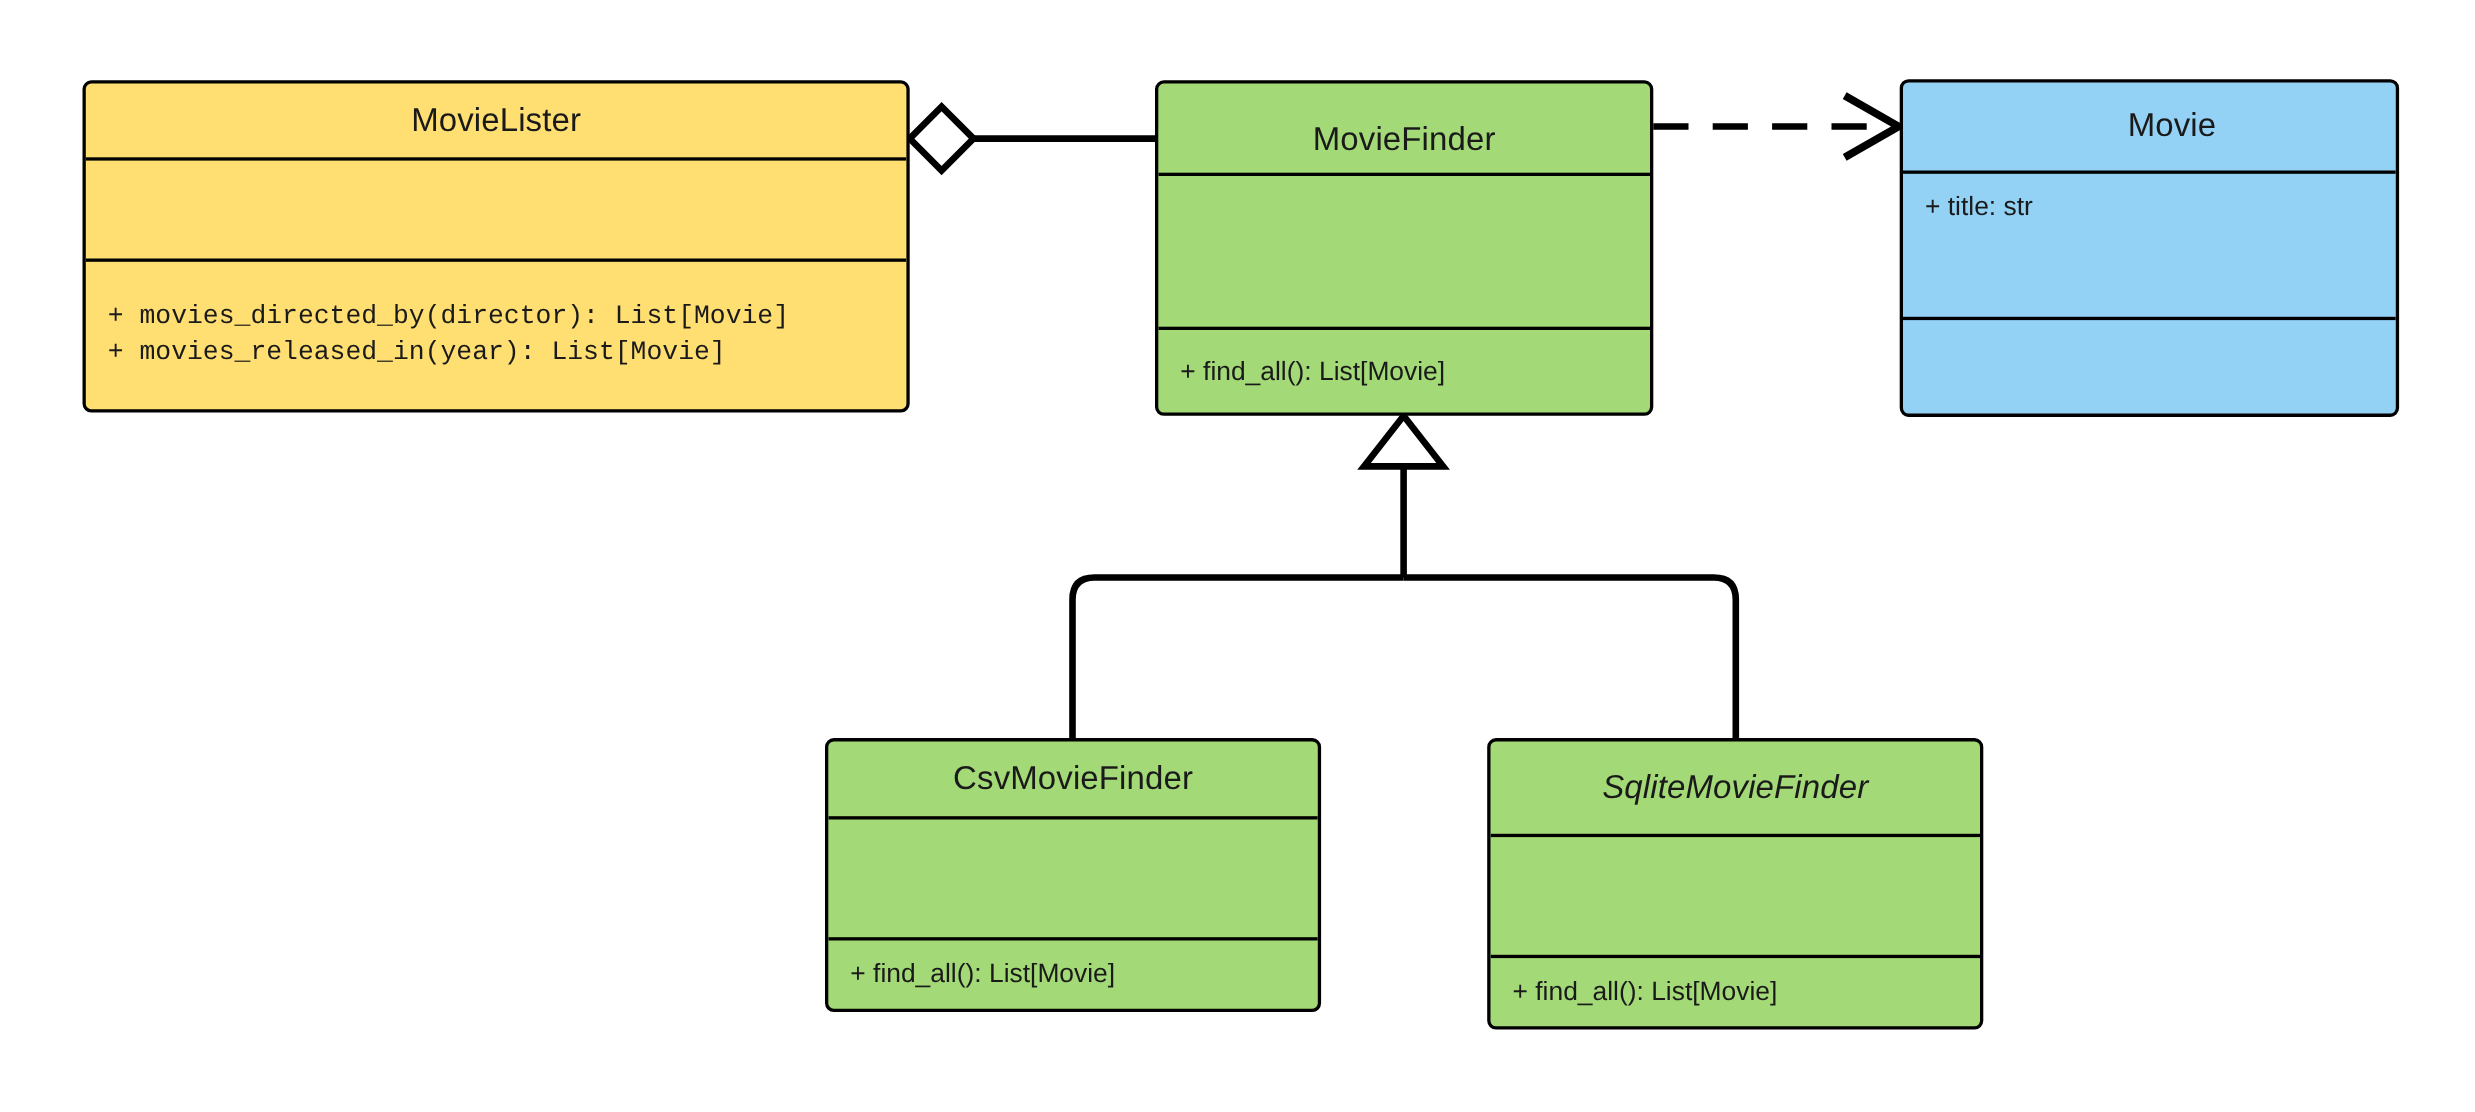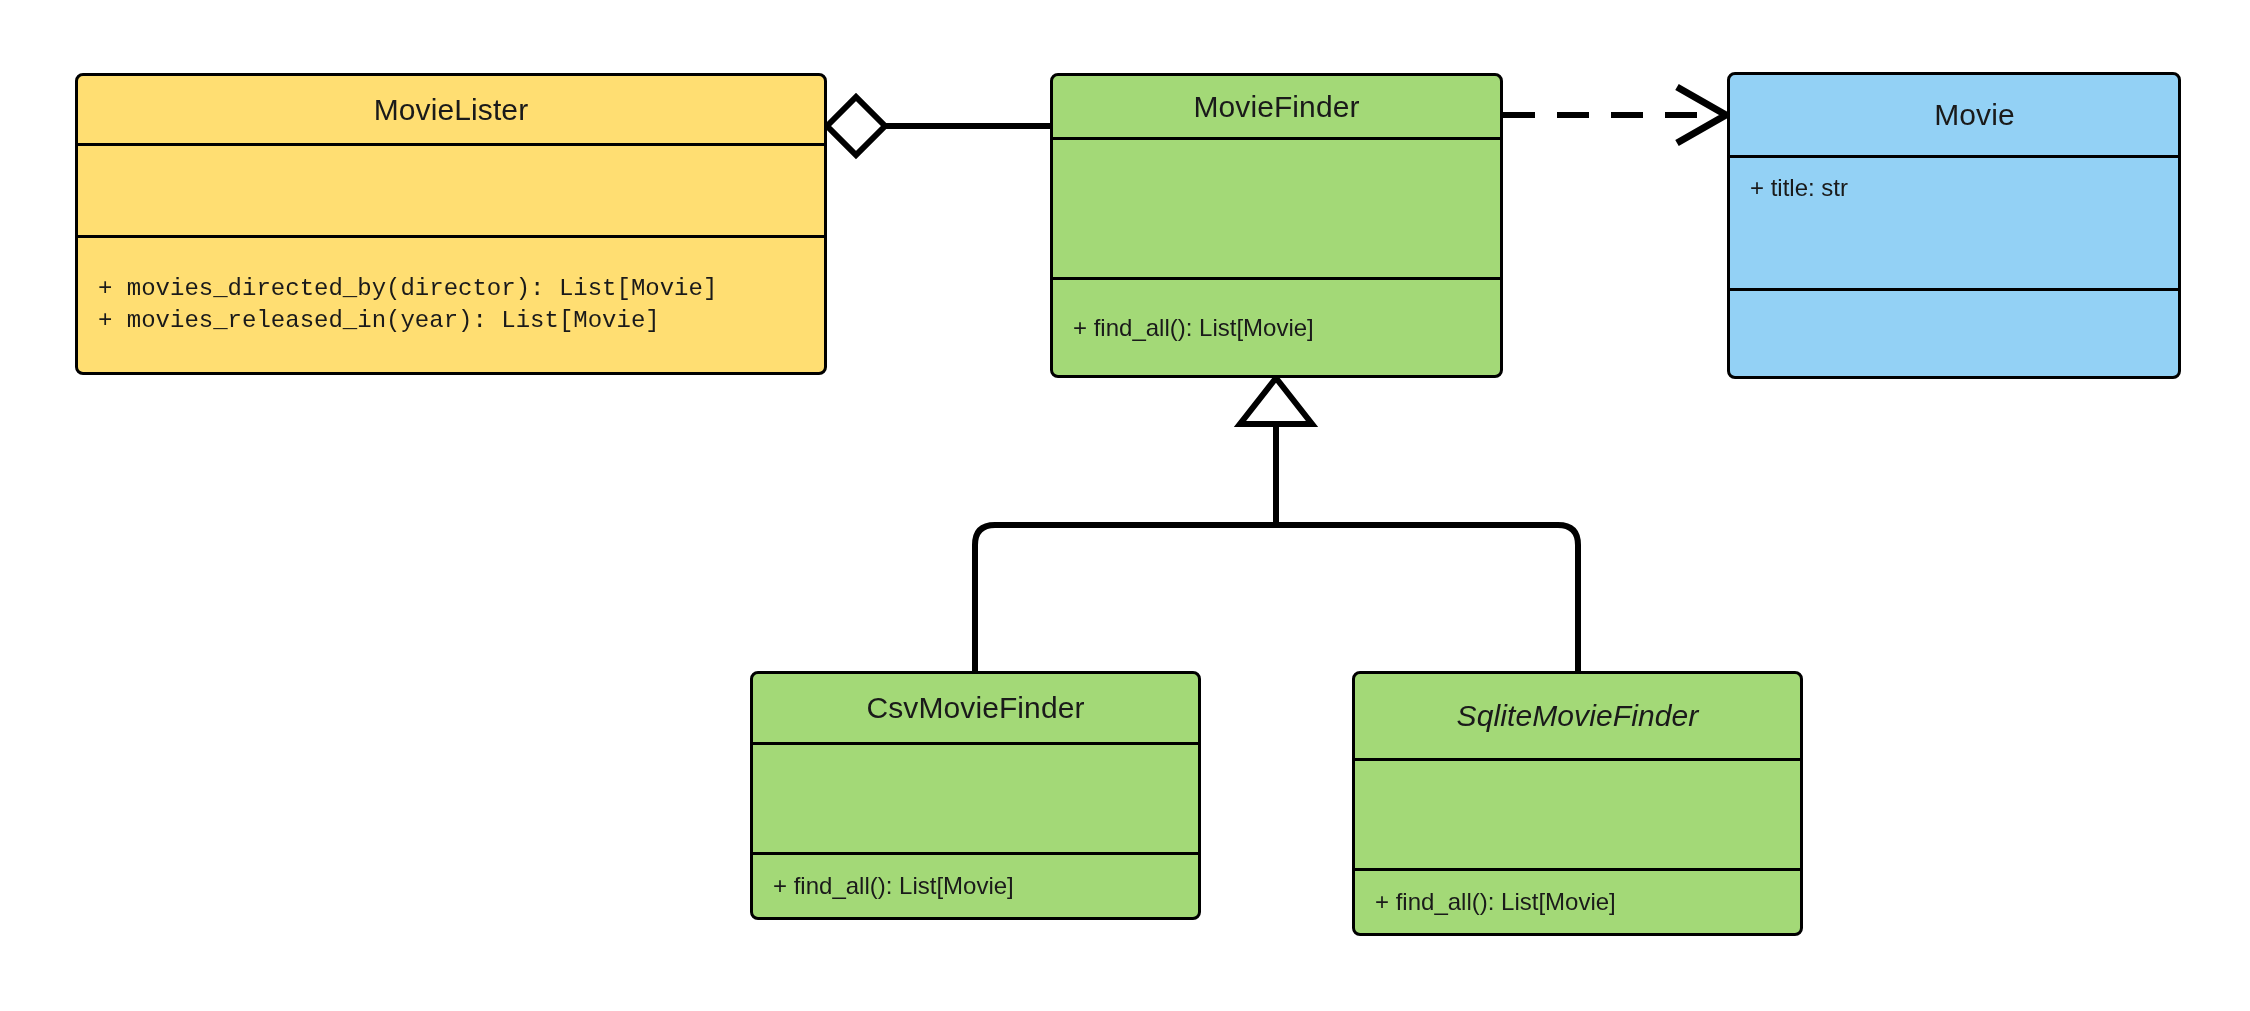--- a/index.html
+++ b/index.html
@@ -78,21 +78,21 @@
     background: #ffde72;
   }
   #class-movielister .c-name    { height: 67px; }
   #class-movielister .c-attrs   { height: 92px; }
   #class-movielister .c-methods { flex: 1 1 auto; font-family: Liberation Mono, monospace; }
 
   #class-moviefinder {
     left: 1050px; top: 73px; width: 453px; height: 305px;
     background: #a3d977;
   }
-  #class-moviefinder .c-name    { height: 61px; }
+  #class-moviefinder .c-name    { height: 61px; margin-top: 20px; }
   #class-moviefinder .c-attrs   { height: 140px; }
   #class-moviefinder .c-methods { flex: 1 1 auto; }
 
   #class-movie {
     left: 1727px; top: 72px; width: 454px; height: 307px;
     background: #93d1f5;
   }
   #class-movie .c-name    { height: 80px; padding-left: 41px; }
   #class-movie .c-attrs   { height: 133px; }
   #class-movie .c-methods { flex: 1 1 auto; }

